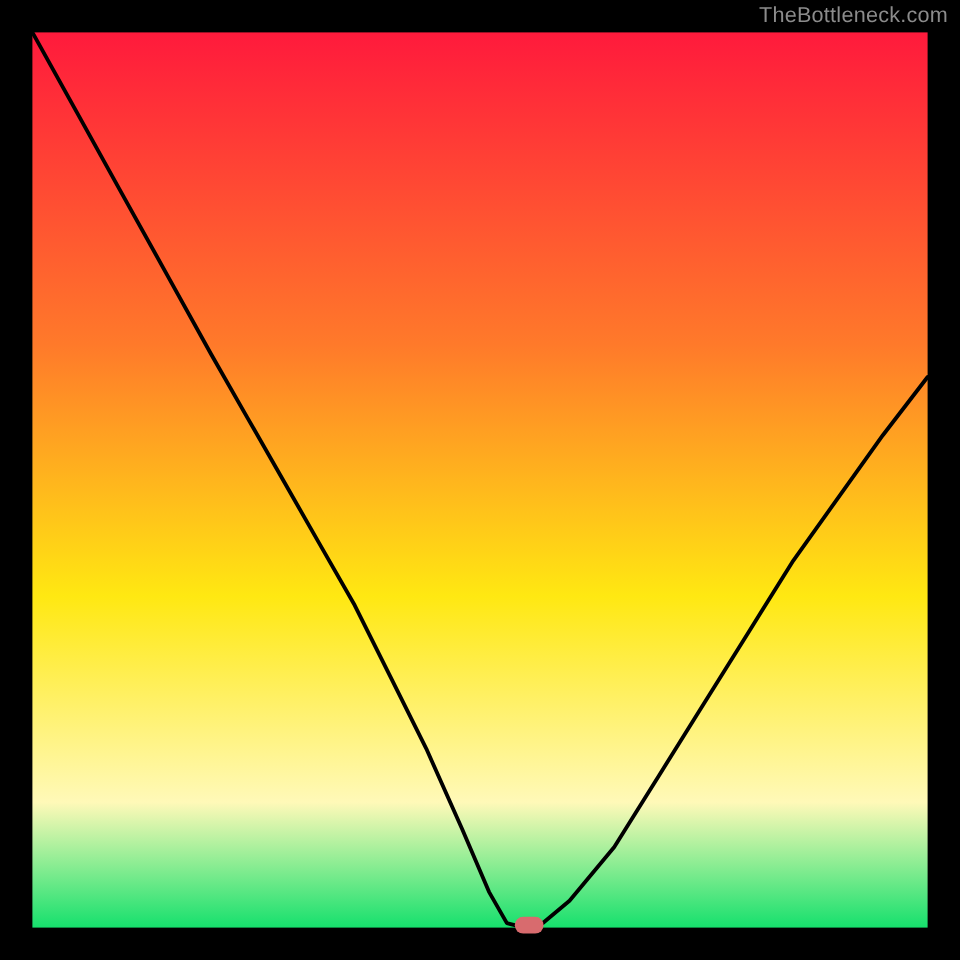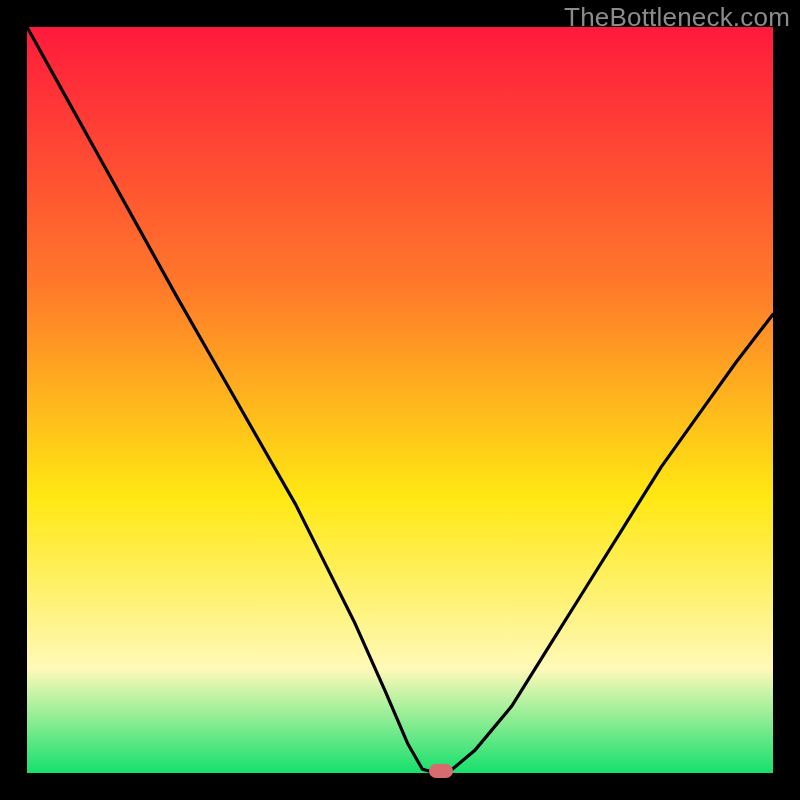--- a/index.html
+++ b/index.html
@@ -17,21 +17,21 @@
     width: 800px;
     height: 800px;
     background: #000;
   }
   .attribution {
     position: absolute;
     top: 2px;
     right: 10px;
     color: #8b8b8b;
     font-family: Arial, Helvetica, sans-serif;
-    font-size: 26px;
+    font-size: 18px;
     letter-spacing: 0.2px;
   }
   svg {
     position: absolute;
     left: 0;
     top: 0;
   }
   .marker {
     fill: #d86b6e;
     stroke: none;

